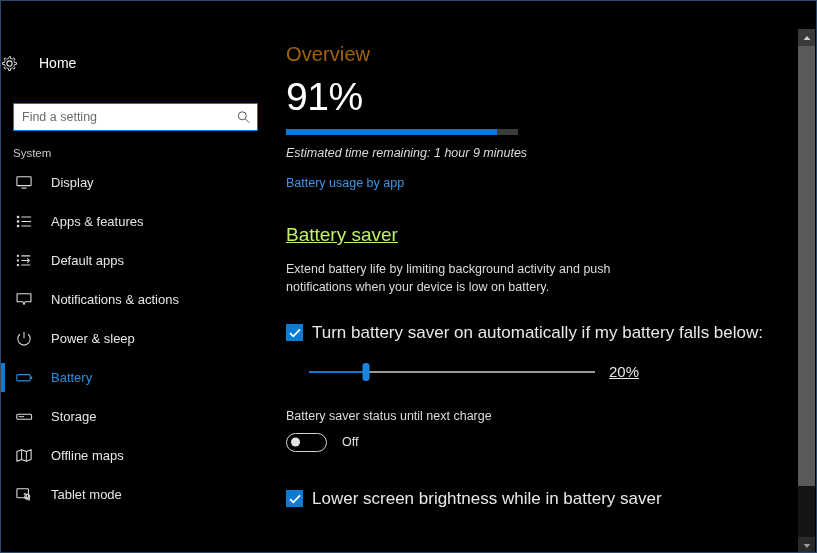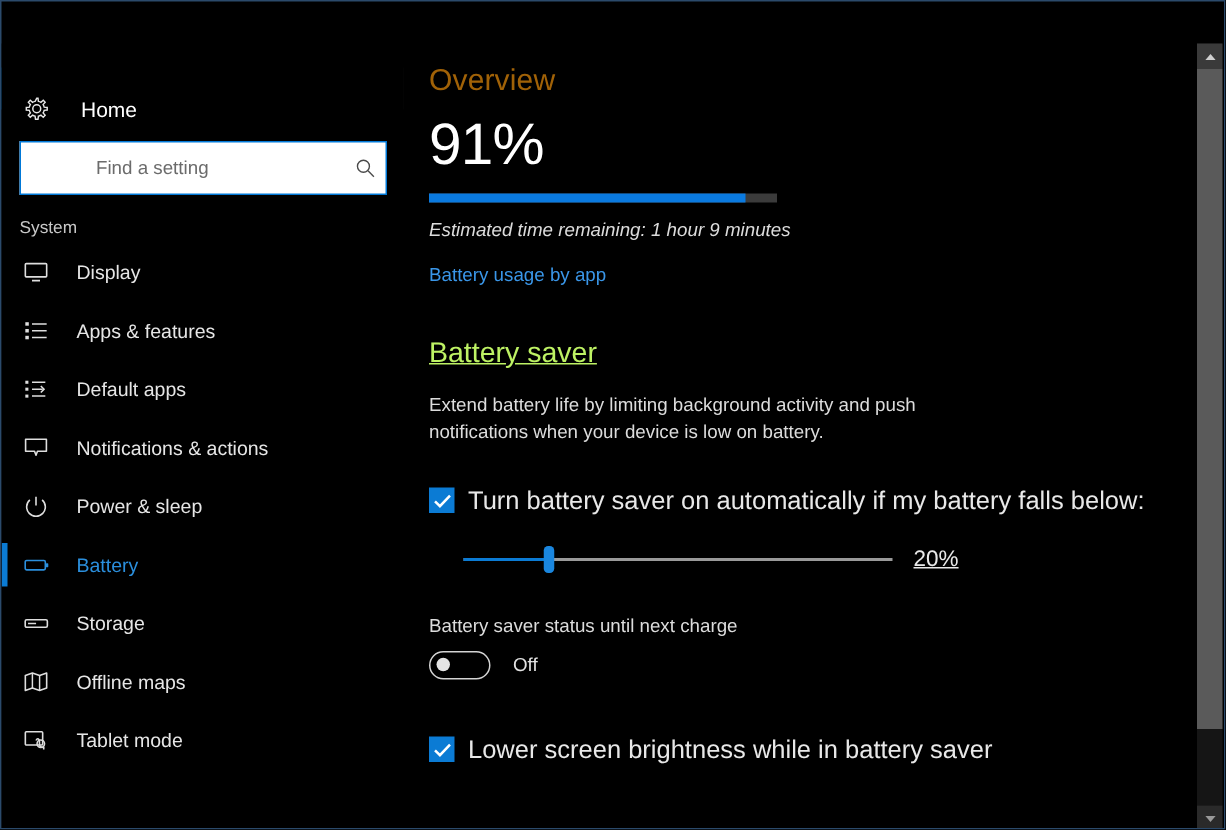--- a/index.html
+++ b/index.html
@@ -66,43 +66,41 @@
   .sidebar {
     position: absolute;
     left: 0; top: 28px;
     width: 268px;
     height: 525px;
     background: #000000;
     overflow: hidden;
   }
   .home-row {
     display: flex;
-    align-items: flex-end;
+    align-items: center;
     height: 36px;
     margin-top: 16px;
-    padding-left: 15px;
     cursor: pointer;
   }
   .home-row .ico { width: 28px; display:flex; align-items:center; }
   .home-row .lbl {
     font-size: 14px;
     color: #ffffff;
     padding-left: 10px;
   }
   .search-wrap {
-    margin: 13px 0 0 12px;
+    margin: 22px 0 0 12px;
     width: 245px;
-    height: 36px;
+    height: 28px;
     background: #ffffff;
     border: 1px solid #0078d7;
     box-sizing: border-box;
     display: flex;
     align-items: center;
     position: relative;
-    padding-left: 42px;
   }
   .search-wrap input {
     border: 0;
     outline: none;
     background: transparent;
     font-family: "Liberation Sans", sans-serif;
     font-size: 12.5px;
     color: #111;
     padding: 0 26px 0 8px;
     width: 100%;

